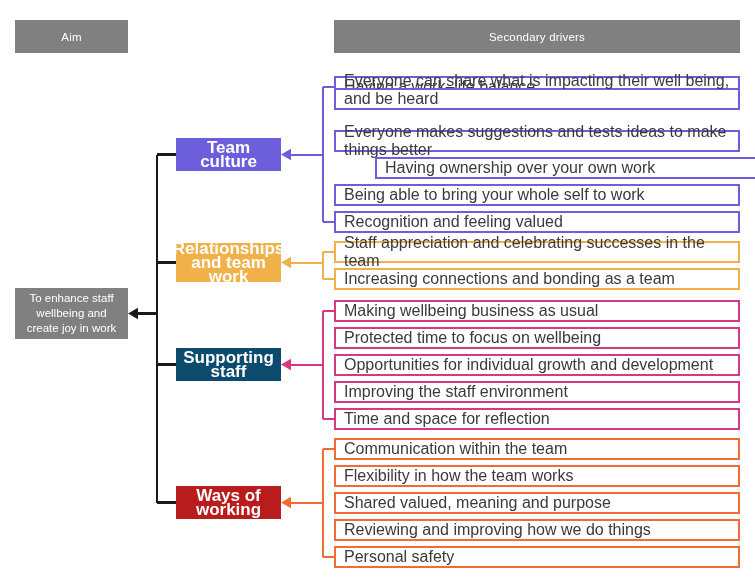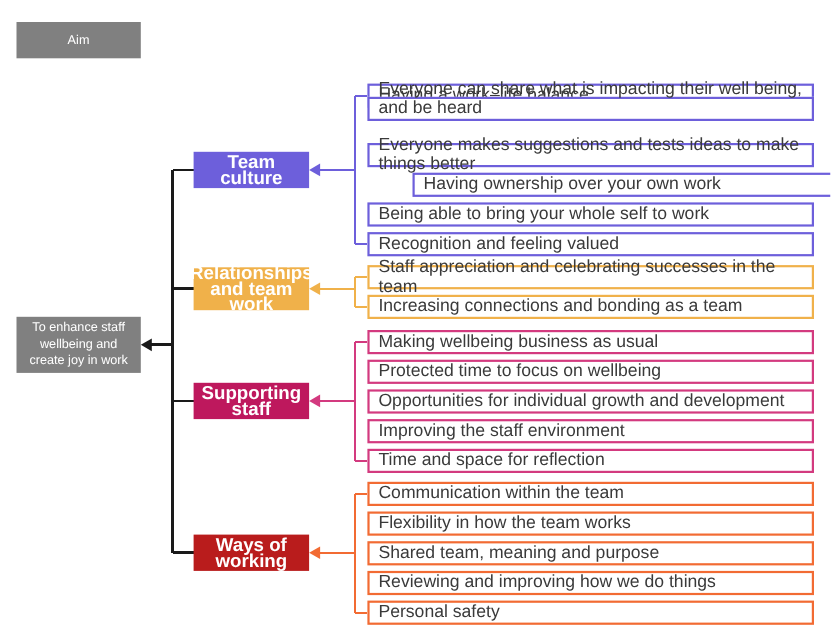--- a/index.html
+++ b/index.html
@@ -120,20 +120,23 @@
       <line x1="157" y1="262.5" x2="176" y2="262.5" stroke="#1a1a1a" stroke-width="2.5" shape-rendering="crispEdges"></line>
       <line x1="157" y1="364.5" x2="176" y2="364.5" stroke="#1a1a1a" stroke-width="2.5" shape-rendering="crispEdges"></line>
       <line x1="157" y1="502.5" x2="176" y2="502.5" stroke="#1a1a1a" stroke-width="2.5" shape-rendering="crispEdges"></line>
       <line x1="157" y1="313.5" x2="137" y2="313.5" stroke="#1a1a1a" stroke-width="2.5" shape-rendering="crispEdges"></line>
       <polygon points="128,313.5 138,307.74 138,319.26" fill="#1a1a1a"></polygon>
     </svg>
 
   <div class="col-header" style="left:15px; top:20px; width:113px; height:33px;">
     <span>Aim</span>
   </div>
+  <div class="col-header" style="left:334px; top:20px; width:406px; height:33px;">
+    <span>Secondary drivers</span>
+  </div>
 
   <div class="aim-box" style="left:15px; top:288px; width:113px; height:51px;">
     <span>To enhance staff wellbeing and create joy in work</span>
   </div>
 
   <div id="boxes-layer">
       <div class="primary-box" style="left: 176px; top: 138px; width: 105px; height: 33px; background: rgb(109, 95, 219);">
         <span>Team culture</span>
       </div>
       <div class="secondary-box" style="left: 334px; top: 76px; width: 406px; height: 22px; border-color: rgb(109, 95, 219);">
@@ -156,21 +159,21 @@
       </div>
       <div class="primary-box" style="left: 176px; top: 243px; width: 105px; height: 39px; background: rgb(240, 177, 74);">
         <span>Relationships and team work</span>
       </div>
       <div class="secondary-box" style="left: 334px; top: 241px; width: 406px; height: 22px; border-color: rgb(240, 177, 74);">
         <span>Staff appreciation and celebrating successes in the team</span>
       </div>
       <div class="secondary-box" style="left: 334px; top: 268px; width: 406px; height: 22px; border-color: rgb(240, 177, 74);">
         <span>Increasing connections and bonding as a team</span>
       </div>
-      <div class="primary-box" style="left: 176px; top: 348px; width: 105px; height: 33px; background: #be185d;">
+      <div class="primary-box" style="left: 176px; top: 348px; width: 105px; height: 33px; background: #0c4a6e;">
         <span>Supporting staff</span>
       </div>
       <div class="secondary-box" style="left: 334px; top: 300px; width: 406px; height: 22px; border-color: rgb(211, 58, 127);">
         <span>Making wellbeing business as usual</span>
       </div>
       <div class="secondary-box" style="left: 334px; top: 327px; width: 406px; height: 22px; border-color: rgb(211, 58, 127);">
         <span>Protected time to focus on wellbeing</span>
       </div>
       <div class="secondary-box" style="left: 334px; top: 354px; width: 406px; height: 22px; border-color: rgb(211, 58, 127);">
         <span>Opportunities for individual growth and development</span>
@@ -184,21 +187,21 @@
       <div class="primary-box" style="left: 176px; top: 486px; width: 105px; height: 33px; background: #b91c1c;">
         <span>Ways of working</span>
       </div>
       <div class="secondary-box" style="left: 334px; top: 438px; width: 406px; height: 22px; border-color: rgb(242, 107, 51);">
         <span>Communication within the team</span>
       </div>
       <div class="secondary-box" style="left: 334px; top: 465px; width: 406px; height: 22px; border-color: rgb(242, 107, 51);">
         <span>Flexibility in how the team works</span>
       </div>
       <div class="secondary-box" style="left: 334px; top: 492px; width: 406px; height: 22px; border-color: rgb(242, 107, 51);">
-        <span>Shared team, meaning and purpose</span>
+        <span>Shared valued, meaning and purpose</span>
       </div>
       <div class="secondary-box" style="left: 334px; top: 519px; width: 406px; height: 22px; border-color: rgb(242, 107, 51);">
         <span>Reviewing and improving how we do things</span>
       </div>
       <div class="secondary-box" style="left: 334px; top: 546px; width: 406px; height: 22px; border-color: rgb(242, 107, 51);">
         <span>Personal safety</span>
       </div>
     </div>
 
 </div>

